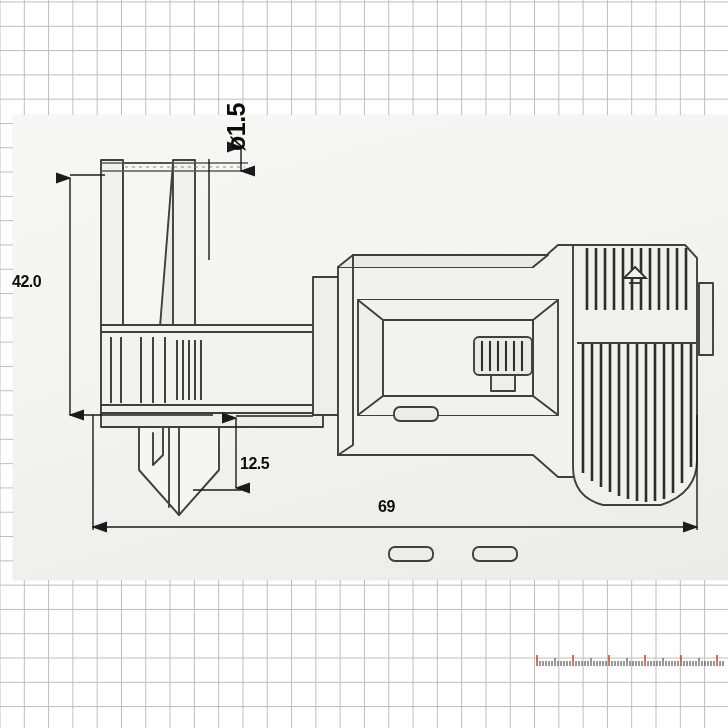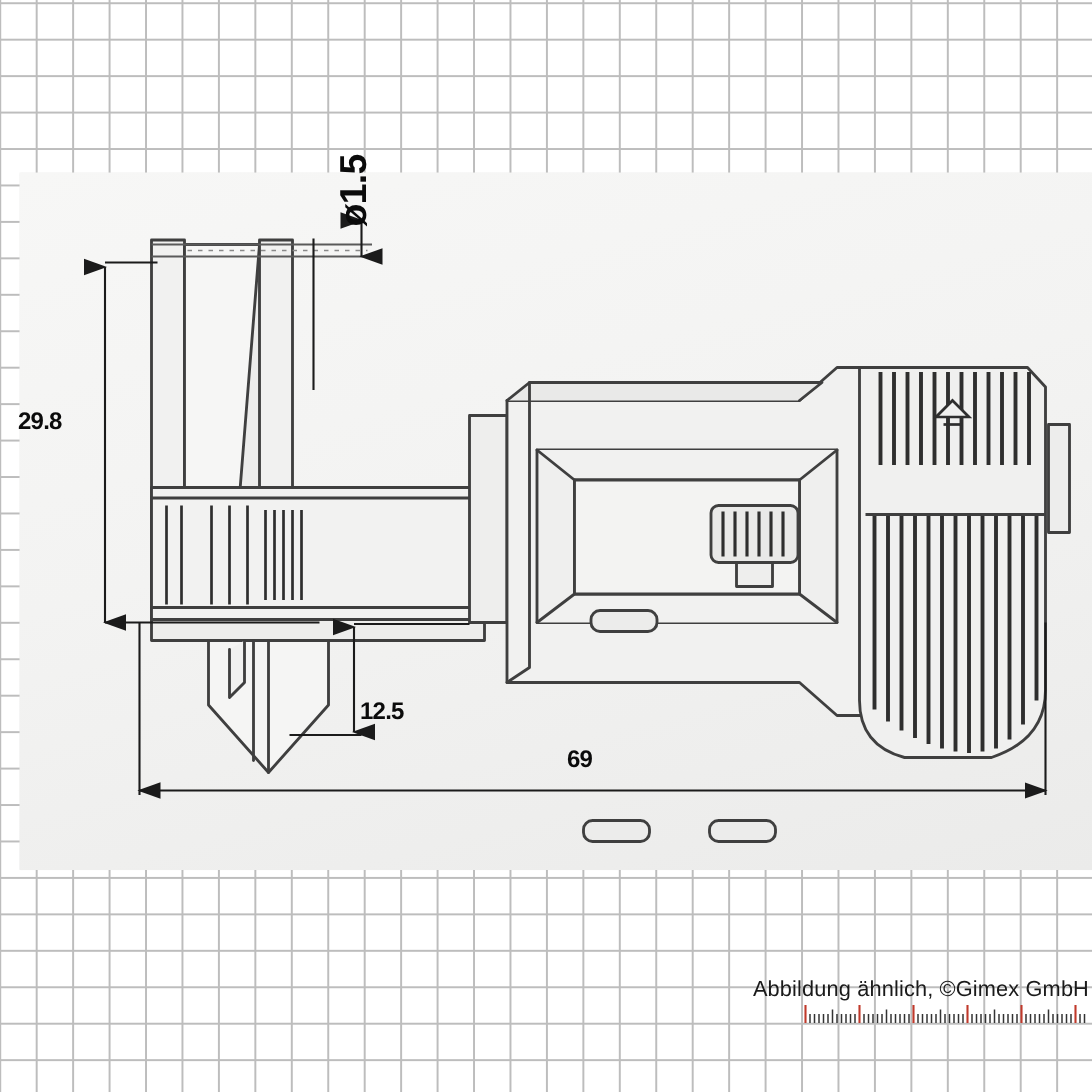--- a/index.html
+++ b/index.html
@@ -198,31 +198,30 @@
 
       <line x1="80" y1="412" x2="684" y2="412" marker-start="url(#arrLeft)" marker-end="url(#arrRight)"></line>
       <line x1="80" y1="300" x2="80" y2="415"></line>
       <line x1="684" y1="300" x2="684" y2="415"></line>
 
       <line x1="228" y1="32" x2="228" y2="56" marker-start="url(#arrUp)" marker-end="url(#arrDown)"></line>
       <line x1="196" y1="44" x2="196" y2="145"></line>
     </g>
   </svg>
 
-  <span class="dim-text" style="left:-1px;top:158px;">29.8</span>
-
-  <span class="dim-text" style="left:227px;top:351px;">12.5</span>
+  <span class="dim-text" style="left:-1px;top:158px;">42.0</span>
+
+  <span class="dim-text" style="left:227px;top:340px;">12.5</span>
 
   <span class="dim-text" style="left:365px;top:383px;">69</span>
 
   <span class="dim-text" style="left:209px;top:36px;font-size:25px;transform:rotate(-90deg);transform-origin:left top;">ø1.5</span>
 </div>
 
 <div id="caption-block">
-  <div id="caption-text">Abbildung ähnlich, ©Gimex GmbH</div>
   <div id="ruler-strip">
     <svg width="190" height="13" viewBox="0 0 190 13">
       <g id="ruler-ticks-group">
           <line x1="2" x2="2" y1="1" y2="13" stroke="#c0392b" stroke-width="1.4"></line>
           <line x1="5" x2="5" y1="7" y2="13" stroke="#333333" stroke-width="1"></line>
           <line x1="8" x2="8" y1="7" y2="13" stroke="#333333" stroke-width="1"></line>
           <line x1="11" x2="11" y1="7" y2="13" stroke="#333333" stroke-width="1"></line>
           <line x1="14" x2="14" y1="7" y2="13" stroke="#333333" stroke-width="1"></line>
           <line x1="17" x2="17" y1="7" y2="13" stroke="#333333" stroke-width="1"></line>
           <line x1="20" x2="20" y1="4" y2="13" stroke="#333333" stroke-width="1"></line>

